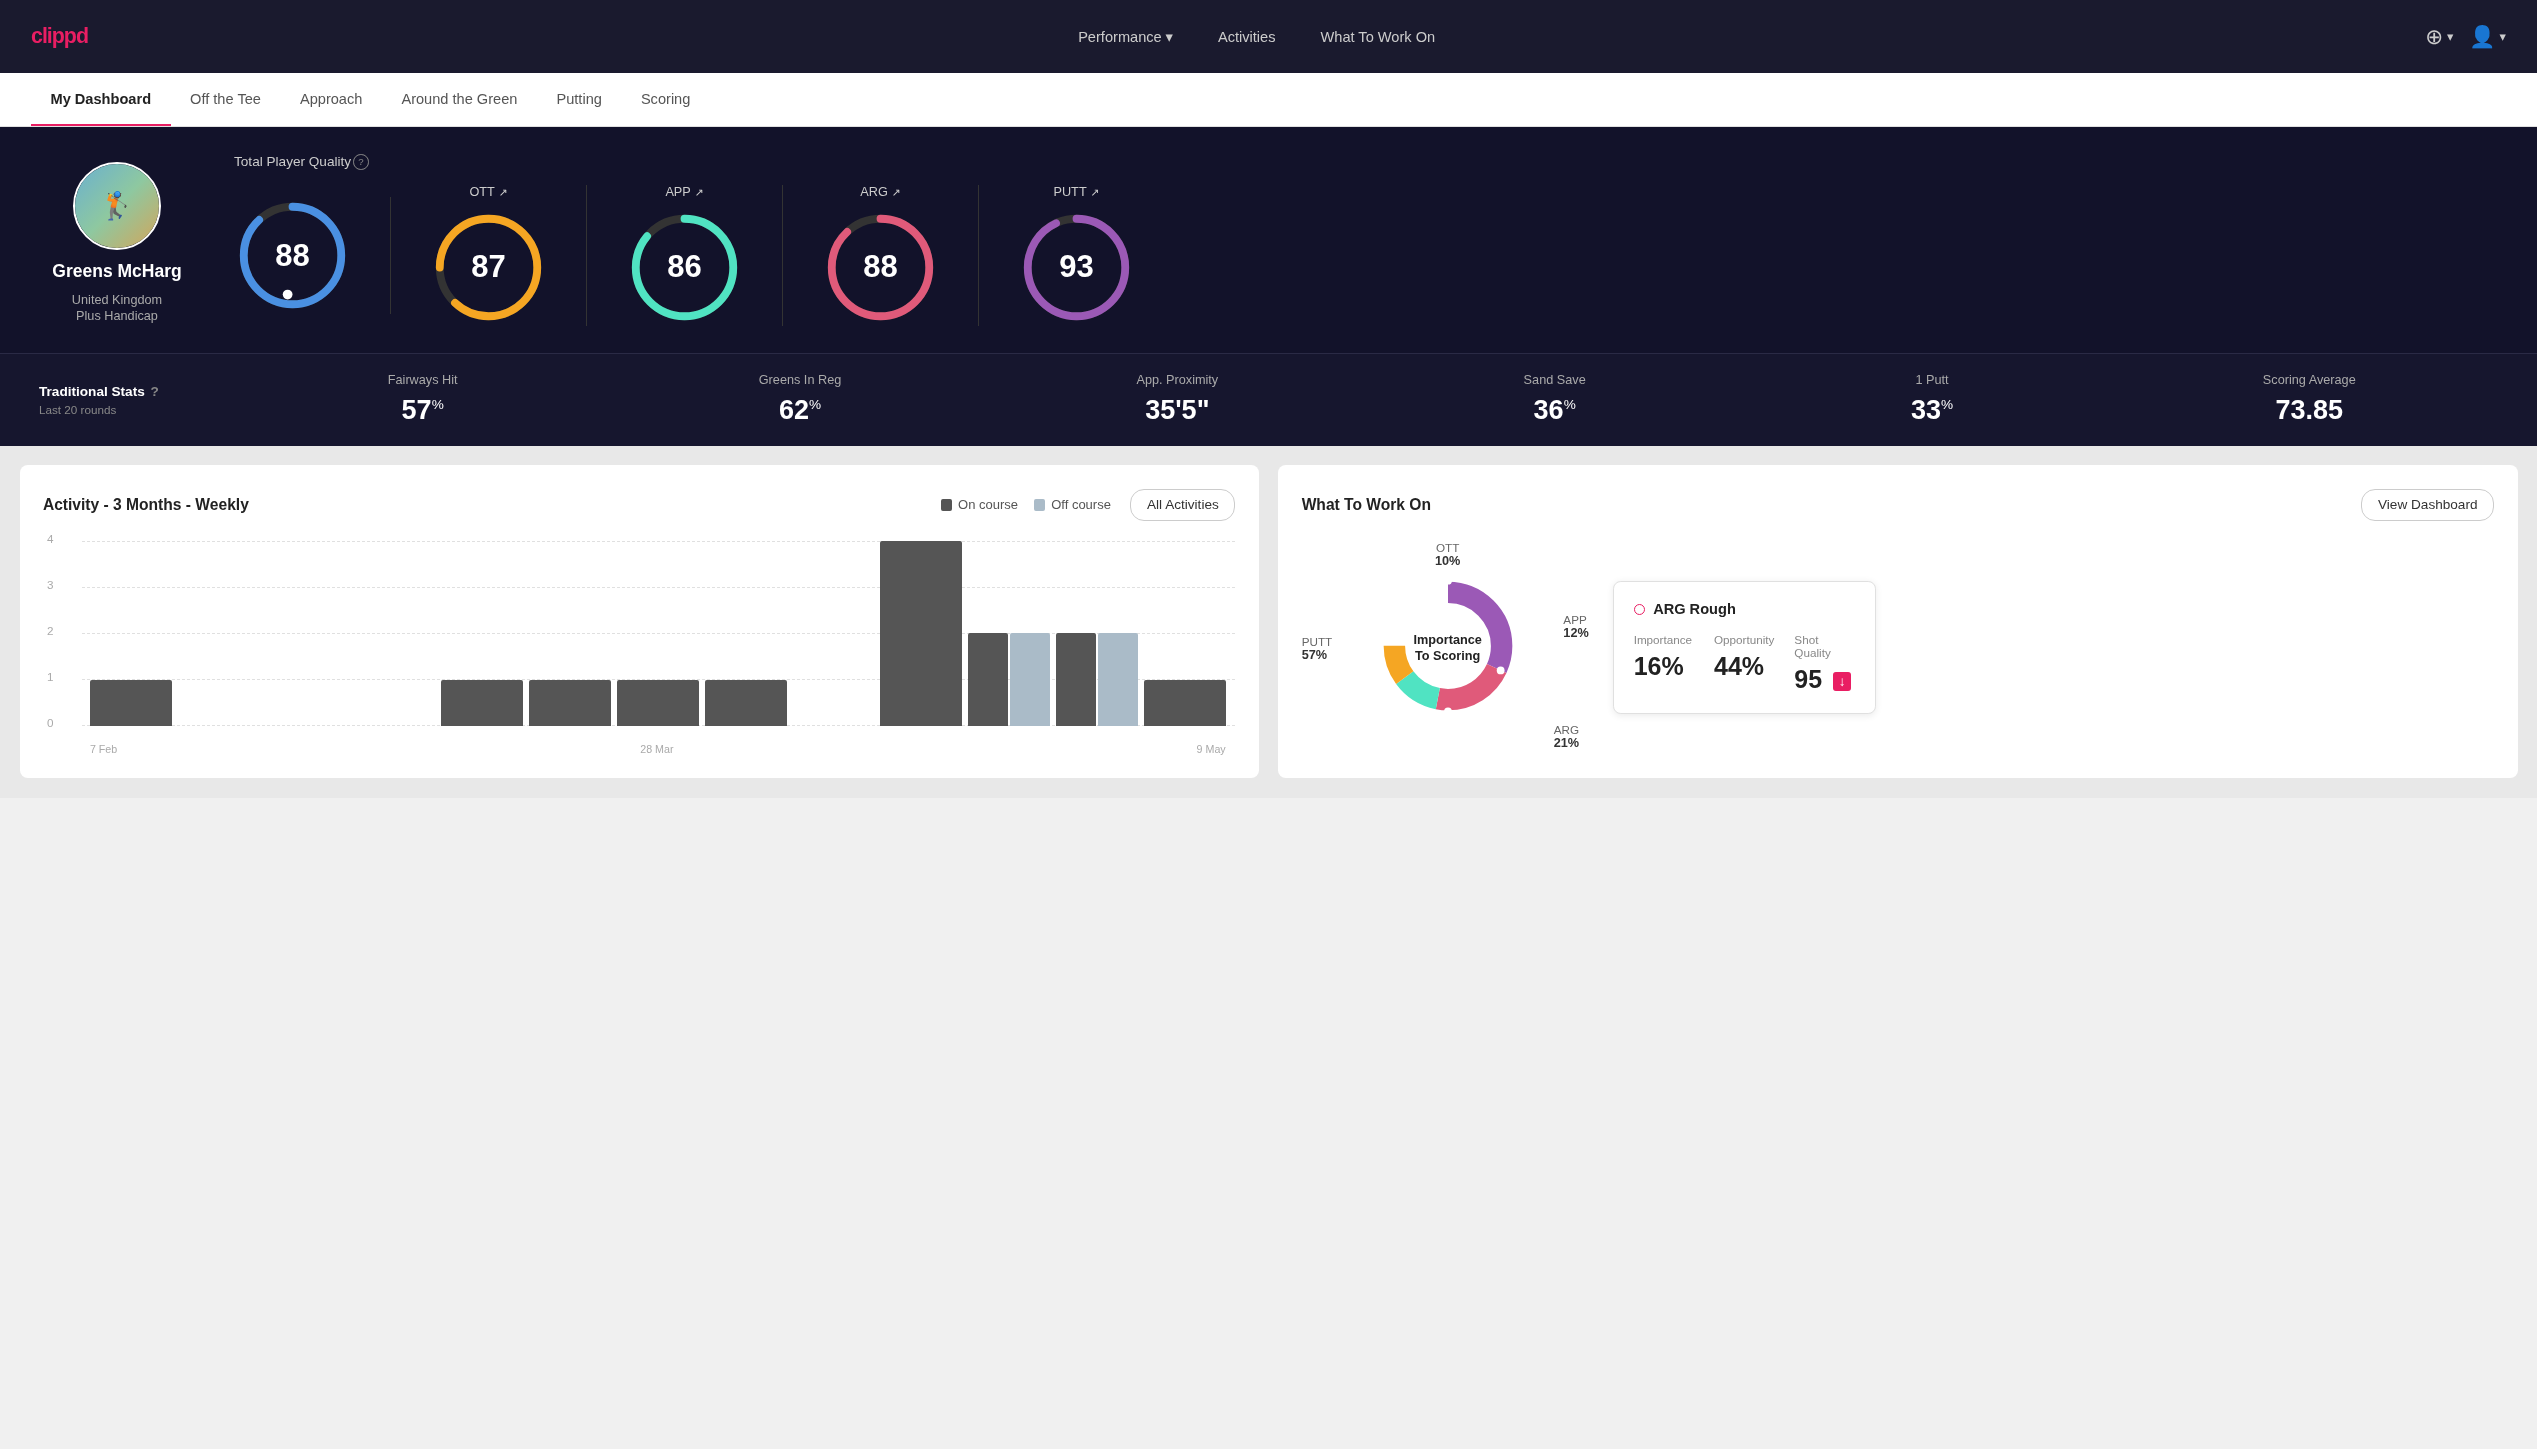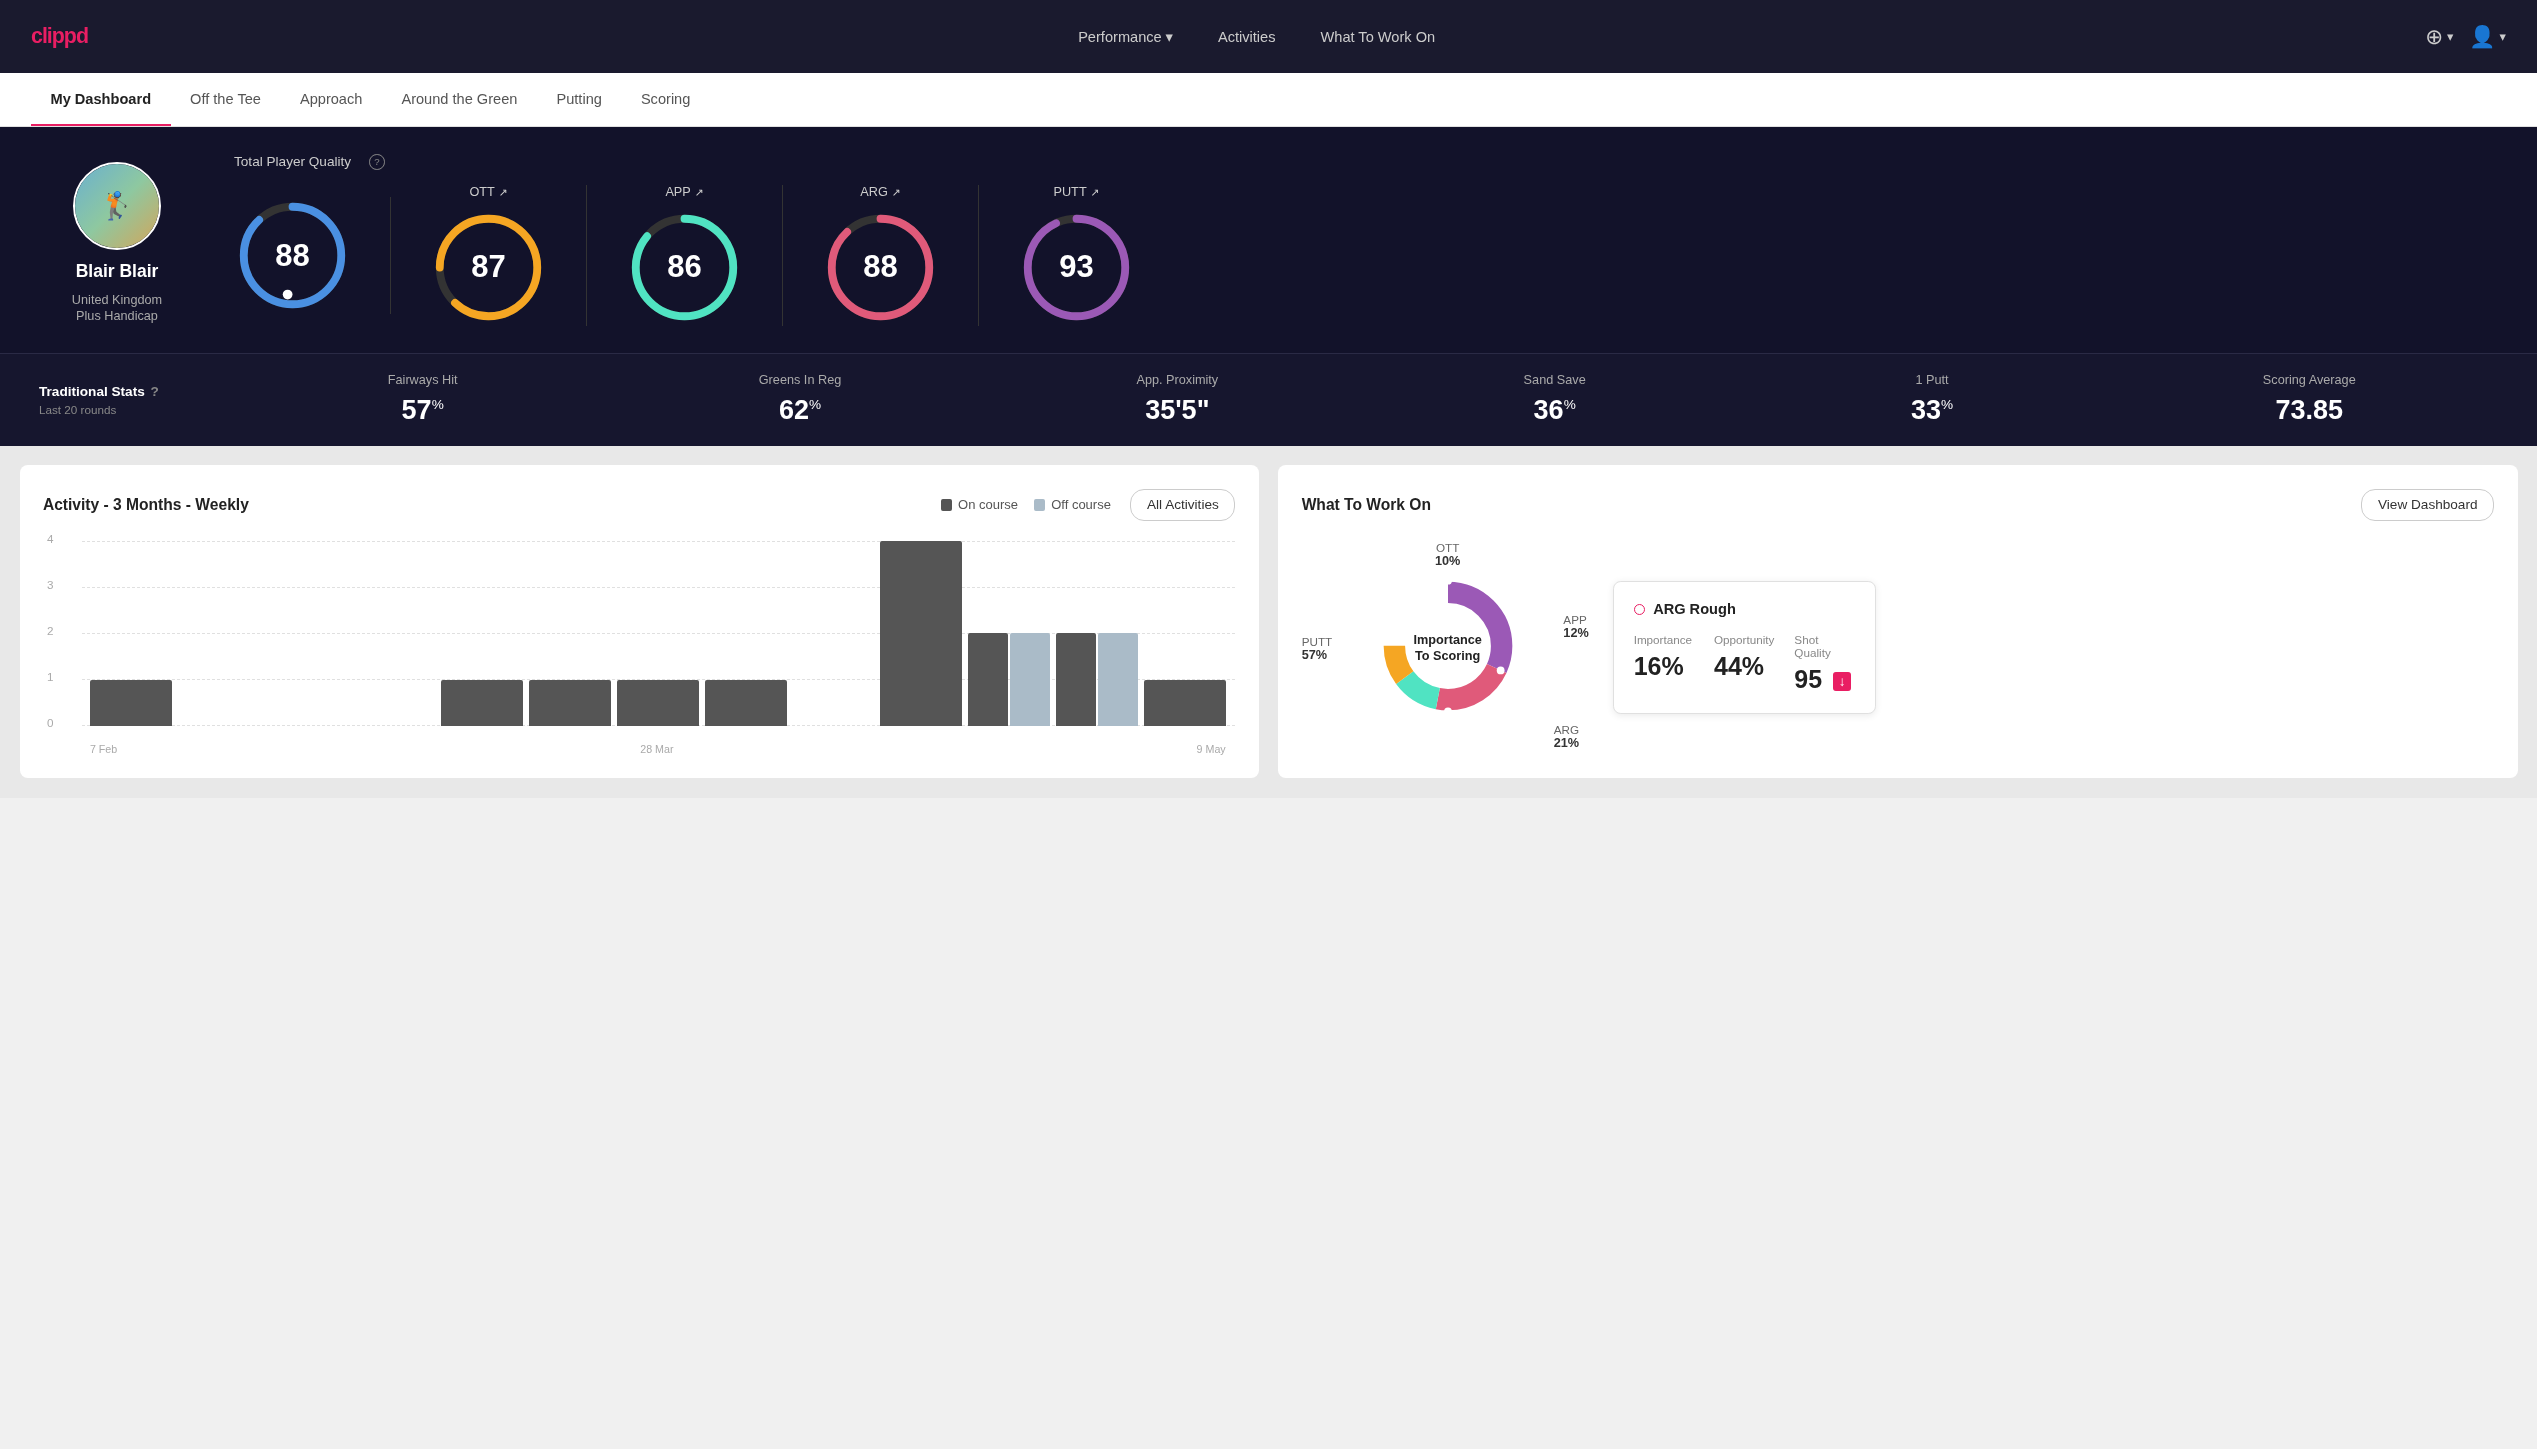--- a/index.html
+++ b/index.html
@@ -121,21 +121,21 @@
       flex: 1;
       display: flex;
       flex-direction: column;
     }
     .tpq-label {
       font-size: 13.6px;
       color: #ccc;
       margin-bottom: 15.6px;
       display: flex;
       align-items: center;
-      gap: 18px;
+      gap: 2px;
     }
     .tpq-label .info-icon {
       width: 15.6px;
       height: 15.6px;
       border-radius: 50%;
       border: 1px solid #888;
       display: inline-flex;
       align-items: center;
       justify-content: center;
       font-size: 9.7px;
@@ -458,21 +458,21 @@
   <div class="tab">Scoring</div>
 </div>
 
 <div class="hero">
   <div class="hero-inner">
 
     <div class="player-info">
       <div class="avatar">
         <div class="avatar-placeholder">🏌️</div>
       </div>
-      <div class="player-name">Blair Blair</div>
+      <div class="player-name">Greens McHarg</div>
       <div class="player-country">United Kingdom</div>
       <div class="player-handicap">Plus Handicap</div>
     </div>
 
     <div class="scores-section">
       <div class="tpq-label">
         <span>Total Player Quality</span>
         <span class="info-icon">?</span>
       </div>
       <div class="score-circles">

